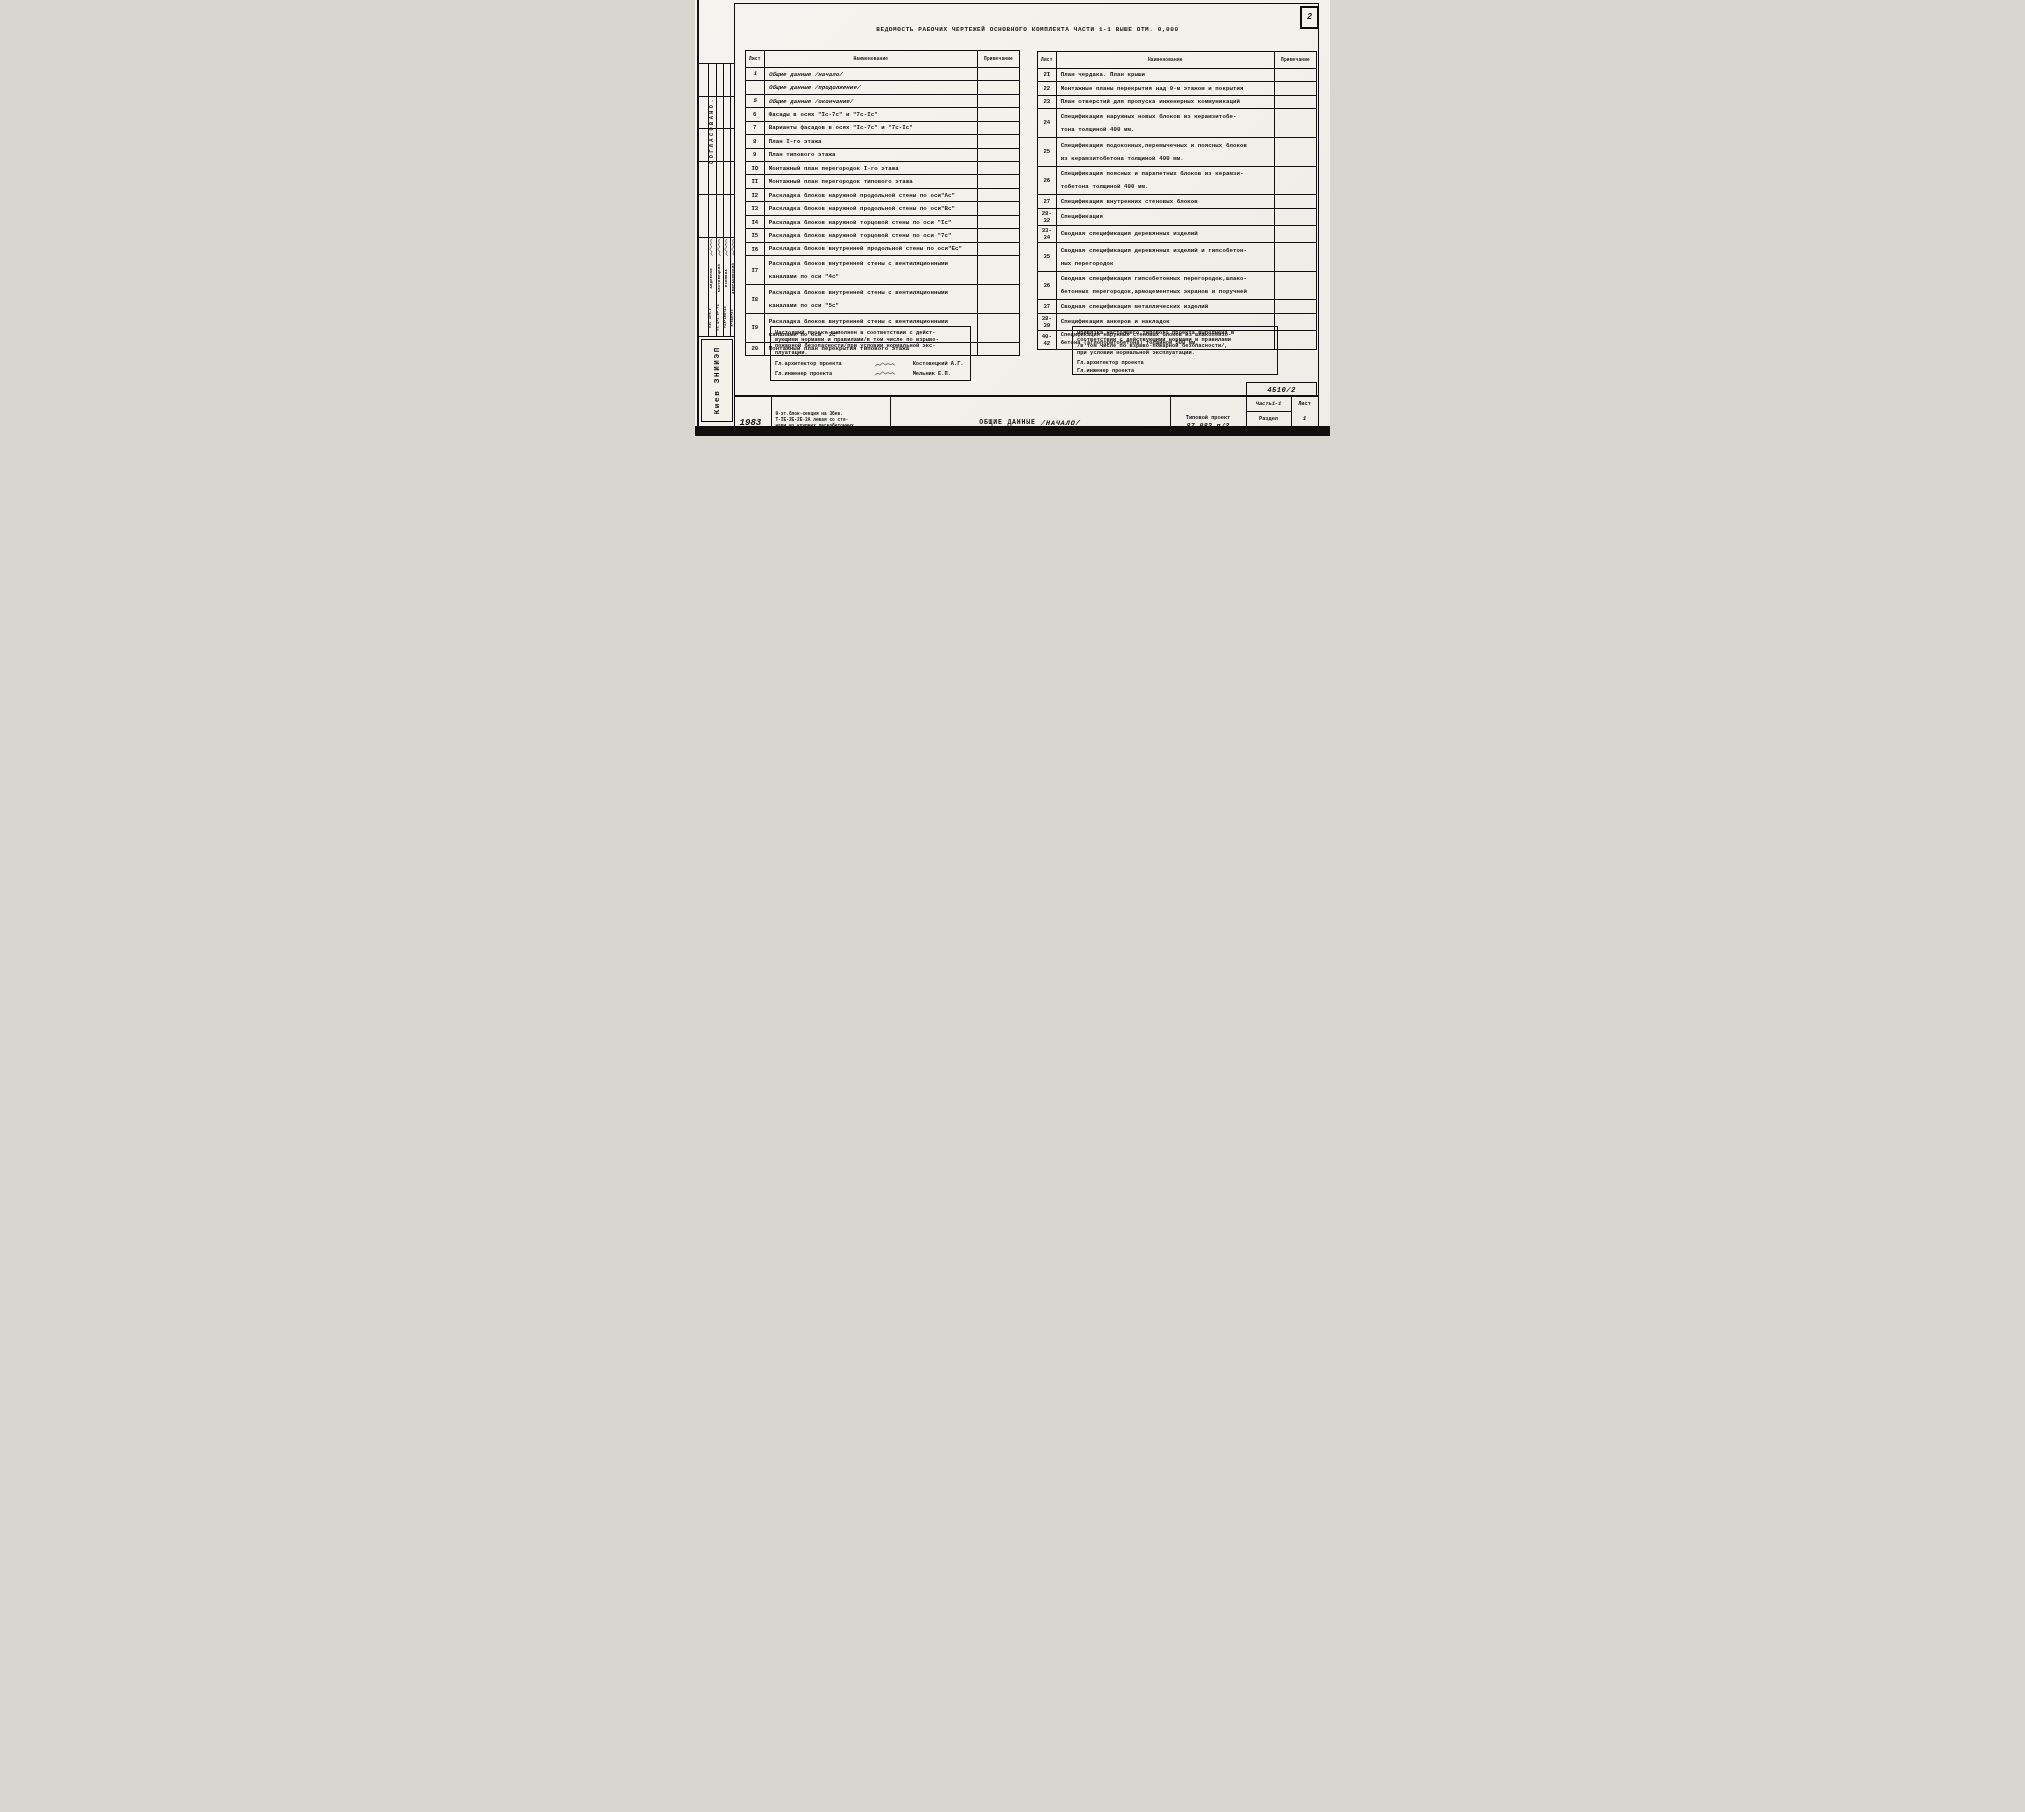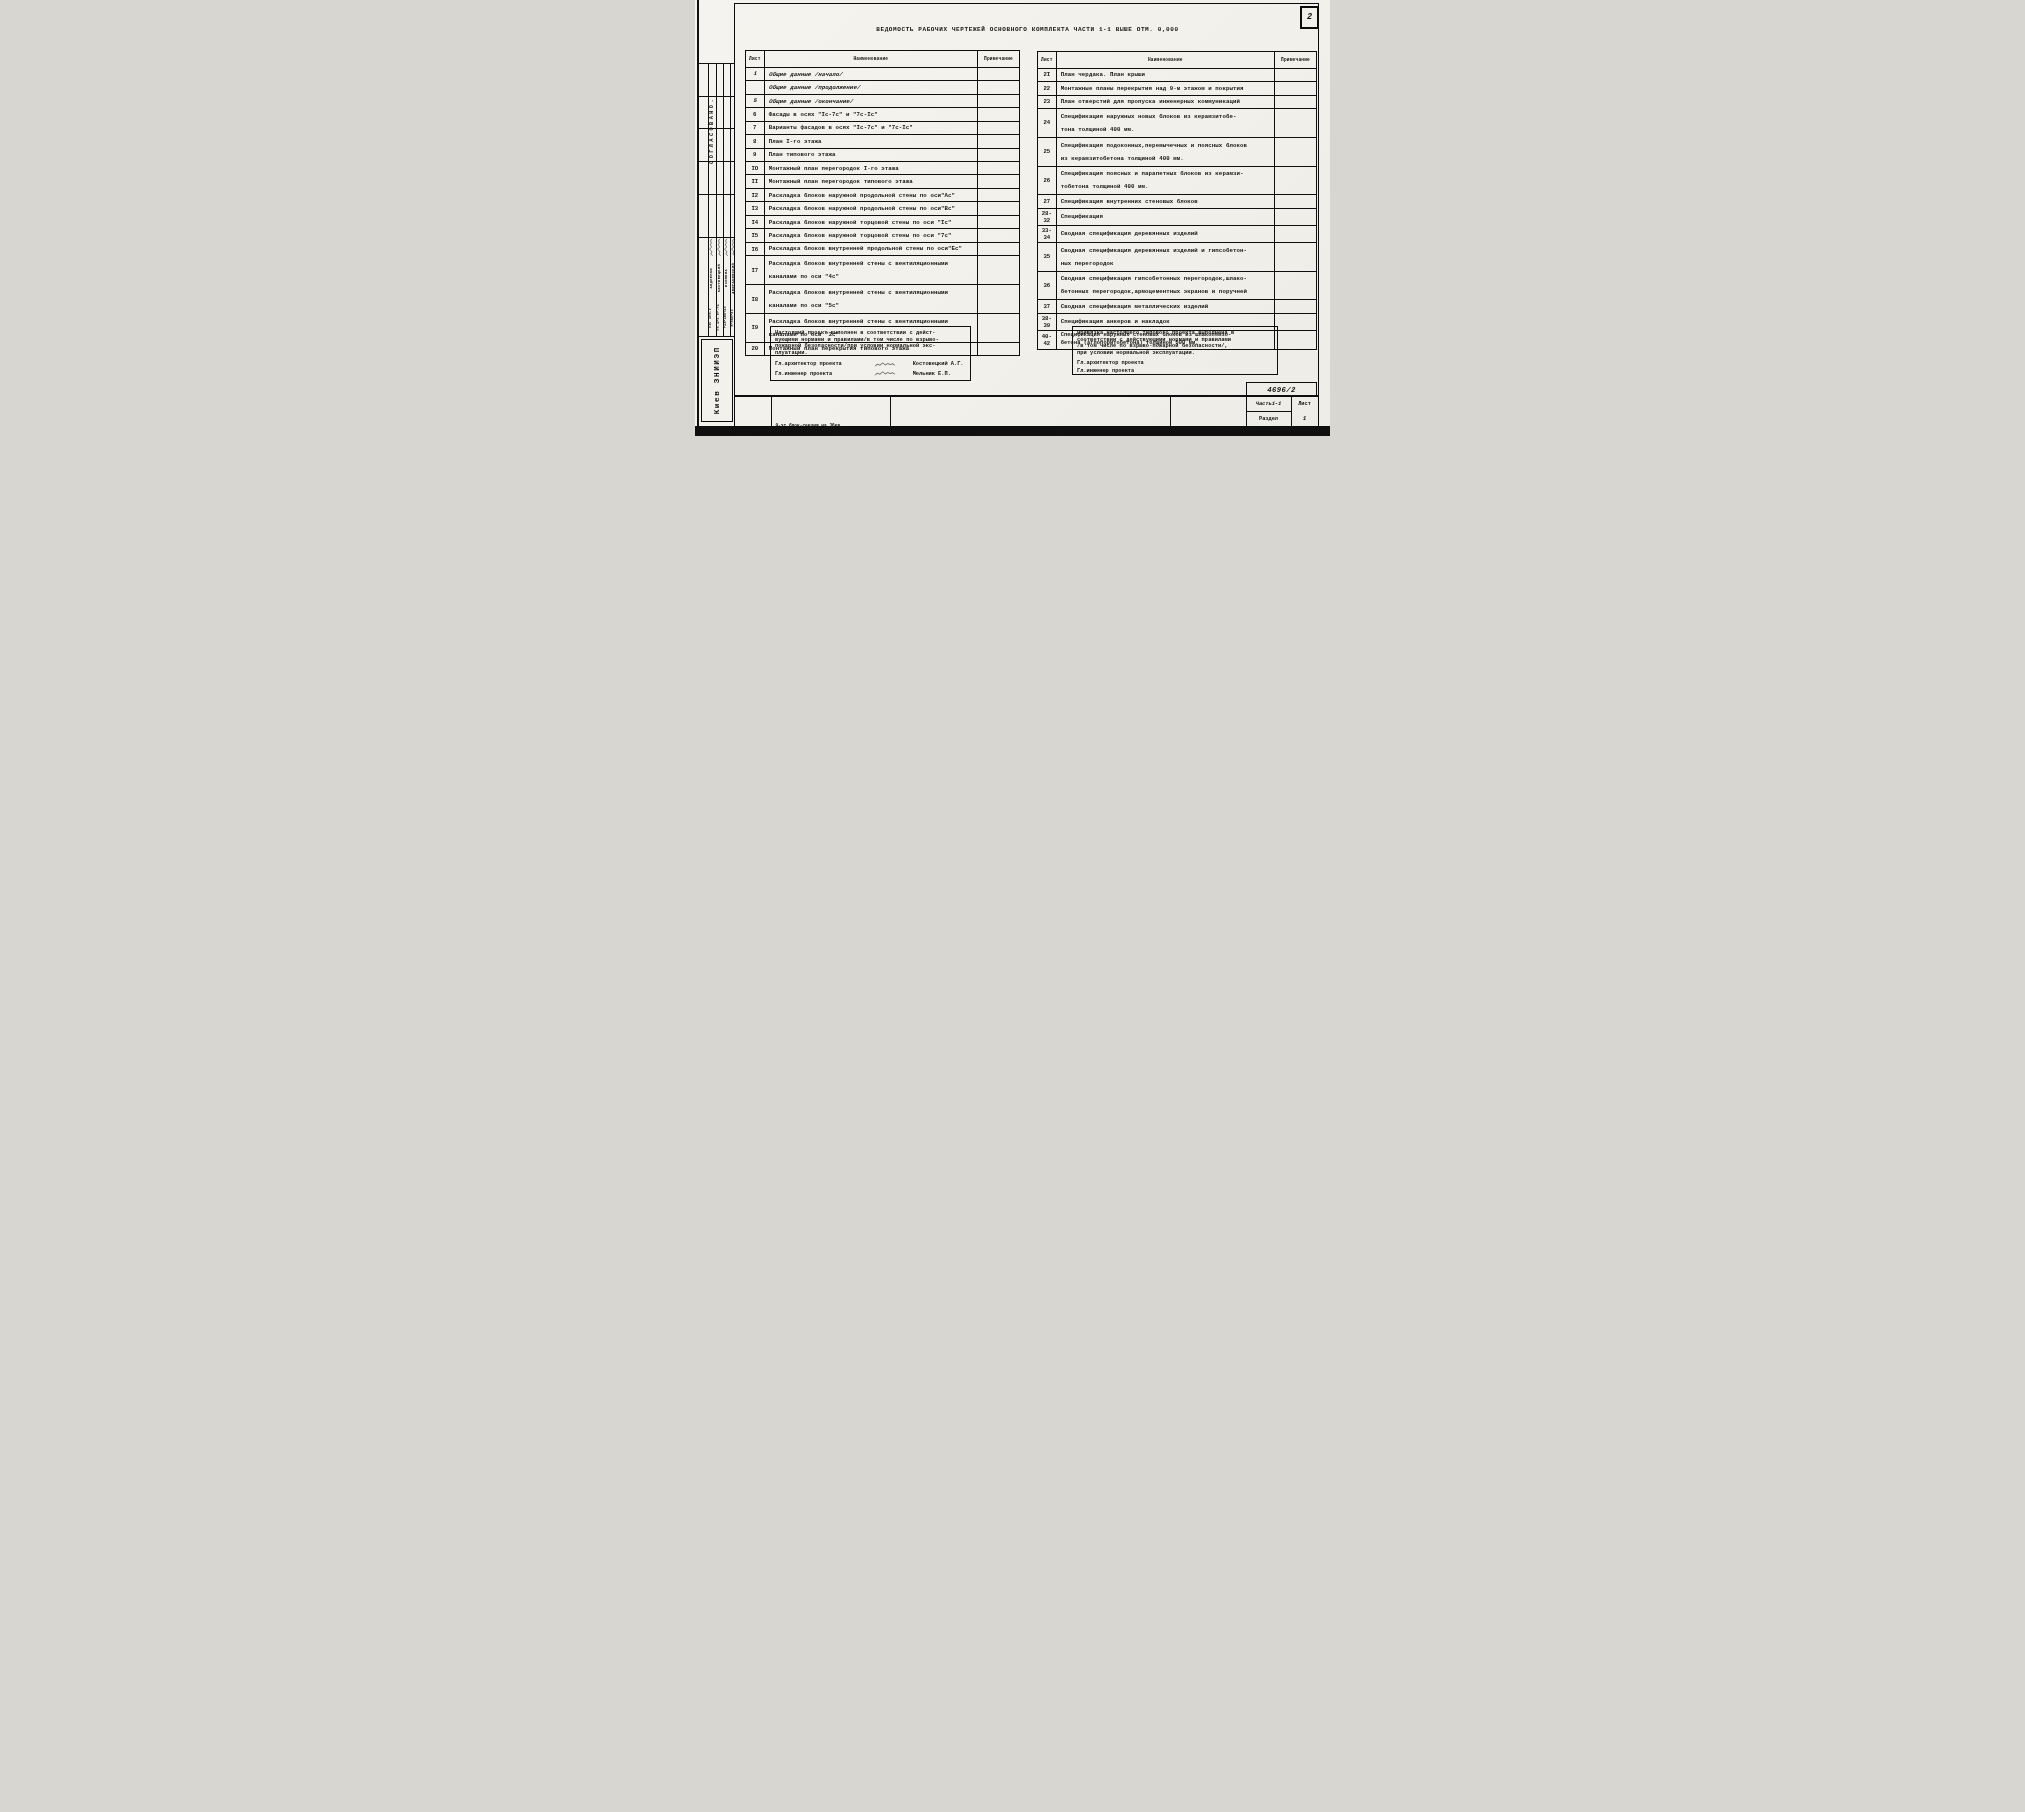--- a/index.html
+++ b/index.html
@@ -42,21 +42,21 @@
   .note .nln{line-height:6.7px;white-space:nowrap;letter-spacing:0.1px;}
   .signoffs{margin-top:2.4px;}
   .so-row{display:flex;align-items:center;height:9.7px;white-space:nowrap;}
   .so-row .role{width:87px;}
   .so-row .sig{width:45px;display:flex;justify-content:center;}
   .so-row .person{margin-left:5.7px;}
   .note-right .so-row{height:7.7px;}
   
   .tb-topline{position:absolute;left:39px;top:395px;width:585px;height:2px;}
   .tb-v{position:absolute;top:397px;height:30px;width:1.2px;}
-  .tb-cell{position:absolute;top:412px;height:45px;display:flex;align-items:center;justify-content:center;box-sizing:border-box;}
+  .tb-cell{position:absolute;top:400px;height:45px;display:flex;align-items:center;justify-content:center;box-sizing:border-box;}
   .tb-year{left:41px;width:35px;font-size:9px;font-weight:700;font-style:italic;}
   .tb-year .suf{font-size:4.5px;align-self:flex-end;margin:0 0 4.9px 0.8px;}
   .tb-desc{left:78px;width:115px;flex-direction:column;align-items:flex-start;justify-content:center;padding-left:2.4px;}
   .tb-desc .dln{font-size:4.5px;font-weight:700;line-height:5.9px;white-space:nowrap;}
   .tb-title{left:196px;width:278px;font-size:6.5px;font-weight:700;letter-spacing:0.8px;white-space:nowrap;}
   .tb-title .hand{font-size:6.9px;margin-left:5.7px;}
   .tb-project{left:476px;width:74px;flex-direction:column;}
   .tb-project .l1{font-size:5.3px;font-weight:700;}
   .tb-project .l2{font-size:6.5px;font-weight:700;font-style:italic;letter-spacing:0.4px;margin-top:1.6px;}
   .tb-part{left:552px;width:43px;top:397px;height:14.6px;font-size:5.3px;font-weight:700;}
@@ -443,21 +443,21 @@
   </div>
   <div class="tb-cell tb-project">
     <span class="l1">Типовой проект</span>
     <span class="l2">87-083 п/2</span>
   </div>
   <div class="tb-cell tb-part hand">Часть1-1</div>
   <div class="tb-cell tb-section">Раздел</div>
   <div class="tb-cell tb-sheetlbl">Лист</div>
   <div class="tb-cell tb-sheetnum">1</div>
   <div class="tb-code">
-    <span>4696/2</span>
+    <span>4510/2</span>
   </div>
 
   <div>
     <div class="sb-h ink" style="top:63px"></div>
     <div class="sb-h ink" style="top:96px"></div>
     <div class="sb-h ink" style="top:128px"></div>
     <div class="sb-h ink" style="top:161px"></div>
     <div class="sb-h ink" style="top:194px"></div>
     <div class="sb-h ink" style="top:237px"></div>
     <div class="sb-h ink" style="top:336px"></div>

